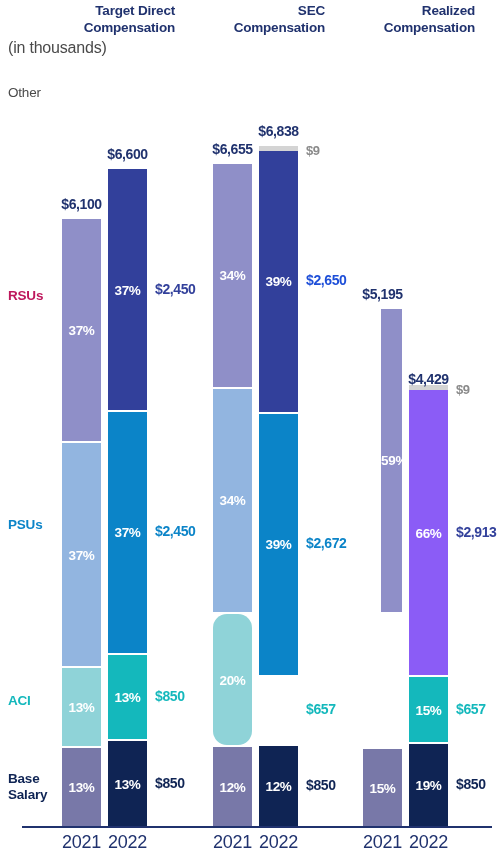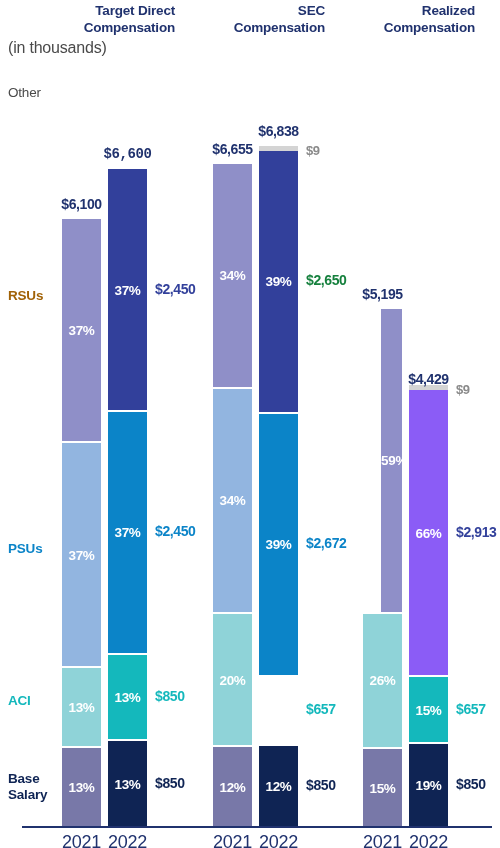--- a/index.html
+++ b/index.html
@@ -64,22 +64,22 @@
     <span>Compensation</span>
   </div>
   <div class="col-title" style="left:340px;top:2px;width:135px;">
     <span>Realized</span><br>
     <span>Compensation</span>
   </div>
 
   <div class="subtitle" style="left:8px;top:39px;">(in thousands)</div>
 
   <div class="row-label" style="left:8px;top:85px;color:#4a4a4a;font-weight:normal;">Other</div>
-  <div class="row-label" style="left:8px;top:288px;color:#a16207;">RSUs</div>
-  <div class="row-label" style="left:8px;top:541px;color:#0b84c8;">PSUs</div>
+  <div class="row-label" style="left:8px;top:288px;color:#be185d;">RSUs</div>
+  <div class="row-label" style="left:8px;top:517px;color:#0b84c8;">PSUs</div>
   <div class="row-label" style="left:8px;top:693px;color:#14b8bc;">ACI</div>
   <div class="row-label" style="left:8px;top:771px;color:#0f2454;">Base<br>Salary</div>
 
   <div class="axis" style="top:826px;"></div>
 
   <div id="bars">
       <div class="bar" style="left: 62px; width: 39px; top: 219.05px; height: 606.95px;">
         <div class="seg" style="top: 528.827px; height: 78.1235px; background: rgb(120, 120, 168);">
           <span class="pct">13%</span>
         </div>
@@ -104,21 +104,21 @@
           <span class="pct">37%</span>
         </div>
         <div class="seg" style="top: 0px; height: 240.759px; background: rgb(50, 64, 155);">
           <span class="pct">37%</span>
         </div>
       </div>
       <div class="bar" style="left: 213px; width: 39px; top: 163.827px; height: 662.173px;">
         <div class="seg" style="top: 583.432px; height: 78.7407px; background: rgb(120, 120, 168);">
           <span class="pct">12%</span>
         </div>
-        <div class="seg" style="top: 450.197px; height: 131.234px; background: rgb(143, 211, 216);">
+        <div class="seg" style="top: 450.197px; height: 131.234px; background: rgb(143, 211, 216); border-radius: 14px;">
           <span class="pct">20%</span>
         </div>
         <div class="seg" style="top: 225.099px; height: 223.099px; background: rgb(146, 181, 224);">
           <span class="pct">34%</span>
         </div>
         <div class="seg" style="top: 0px; height: 223.099px; background: rgb(143, 143, 200);">
           <span class="pct">34%</span>
         </div>
       </div>
       <div class="bar" style="left: 259px; width: 39px; top: 145.619px; height: 680.381px;">
@@ -132,23 +132,20 @@
           <span class="pct">39%</span>
         </div>
         <div class="seg" style="top: 5px; height: 261.059px; background: rgb(50, 64, 155);">
           <span class="pct">39%</span>
         </div>
         <div class="seg" style="top: 0px; height: 5px; background: rgb(212, 212, 212);"></div>
       </div>
       <div class="bar" style="left: 363px; width: 39px; top: 309.097px; height: 516.903px;">
         <div class="seg" style="top: 439.967px; height: 76.9354px; background: rgb(120, 120, 168);">
           <span class="pct">15%</span>
-        </div>
-        <div class="seg" style="top: 304.612px; height: 133.355px; background: rgb(143, 211, 216);">
-          <span class="pct">26%</span>
         </div>
         <div class="seg" style="top: 0px; height: 302.612px; background: rgb(143, 143, 200); margin-left: 18px;">
           <span class="pct">59%</span>
         </div>
       </div>
       <div class="bar" style="left: 409px; width: 39px; top: 385.314px; height: 440.685px;">
         <div class="seg" style="top: 358.665px; height: 82.0202px; background: rgb(15, 36, 84);">
           <span class="pct">19%</span>
         </div>
         <div class="seg" style="top: 291.912px; height: 64.7528px; background: rgb(20, 184, 188);">
@@ -166,26 +163,26 @@
       <div class="xlabel" style="left: 207px; width: 51px; top: 832px;">2021</div>
       <div class="xlabel" style="left: 253px; width: 51px; top: 832px;">2022</div>
       <div class="xlabel" style="left: 357px; width: 51px; top: 832px;">2021</div>
       <div class="xlabel" style="left: 403px; width: 51px; top: 832px;">2022</div>
     </div>
 <div class="total" style="left: 48px; width: 67px; top: 196.05px; color: rgb(32, 50, 110);">$6,100</div>
     <div class="valtag" style="left: 155px; top: 774.705px; color: rgb(15, 36, 84);">$850</div>
     <div class="valtag" style="left: 155px; top: 688.113px; color: rgb(20, 184, 188);">$850</div>
     <div class="valtag" style="left: 155px; top: 523.438px; color: rgb(11, 132, 200);">$2,450</div>
     <div class="valtag" style="left: 155px; top: 280.679px; color: rgb(50, 64, 155);">$2,450</div>
-    <div class="total" style="left: 94px; width: 67px; top: 146.3px; color: rgb(32, 50, 110); font-family: Liberation Mono, monospace;">$6,600</div>
+    <div class="total" style="left: 94px; width: 67px; top: 146.3px; color: rgb(32, 50, 110);">$6,600</div>
     <div class="total" style="left: 199px; width: 67px; top: 140.827px; color: rgb(32, 50, 110); text-align: center;">$6,655</div>
     <div class="valtag" style="left: 306px; top: 776.837px; color: rgb(15, 36, 84);">$850</div>
     <div class="valtag" style="left: 306px; top: 701.205px; color: rgb(20, 184, 188);">$657</div>
     <div class="valtag" style="left: 306px; top: 535.207px; color: rgb(11, 132, 200);">$2,672</div>
-    <div class="valtag" style="left: 306px; top: 272.148px; color: #15803d;">$2,650</div>
+    <div class="valtag" style="left: 306px; top: 272.148px; color: #1d4ed8;">$2,650</div>
     <div class="othertag" style="left: 306px; top: 142.619px;">$9</div>
     <div class="total" style="left: 245px; width: 67px; top: 122.619px; color: rgb(32, 50, 110);">$6,838</div>
     <div class="total" style="left: 349px; width: 67px; top: 286.097px; color: rgb(32, 50, 110);">$5,195</div>
     <div class="valtag" style="left: 456px; top: 775.99px; color: rgb(15, 36, 84);">$850</div>
     <div class="valtag" style="left: 456px; top: 700.603px; color: rgb(20, 184, 188);">$657</div>
     <div class="valtag" style="left: 456px; top: 523.771px; color: rgb(50, 64, 155);">$2,913</div>
     <div class="othertag" style="left: 456px; top: 382.314px;">$9</div>
     <div class="total" style="left: 395px; width: 67px; top: 362.314px; color: rgb(32, 50, 110); margin-top: 9px;">$4,429</div>
   </div>
 

